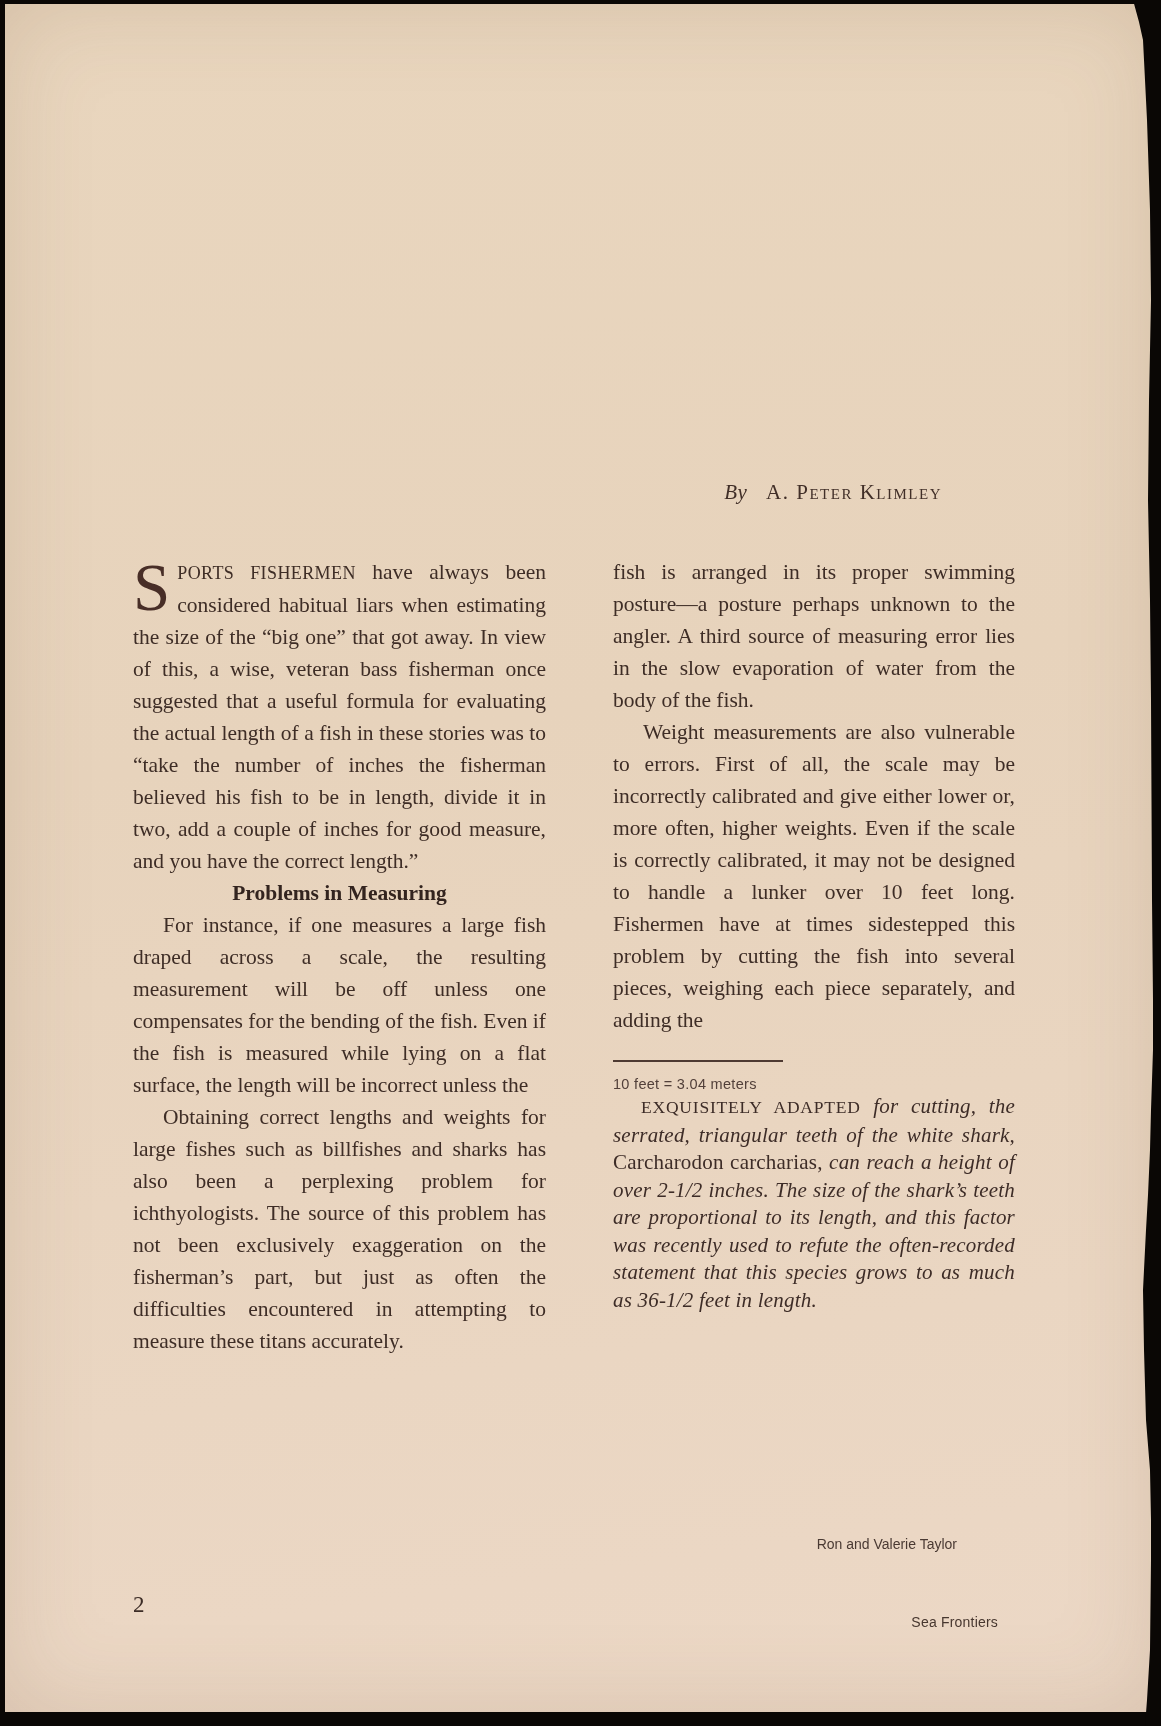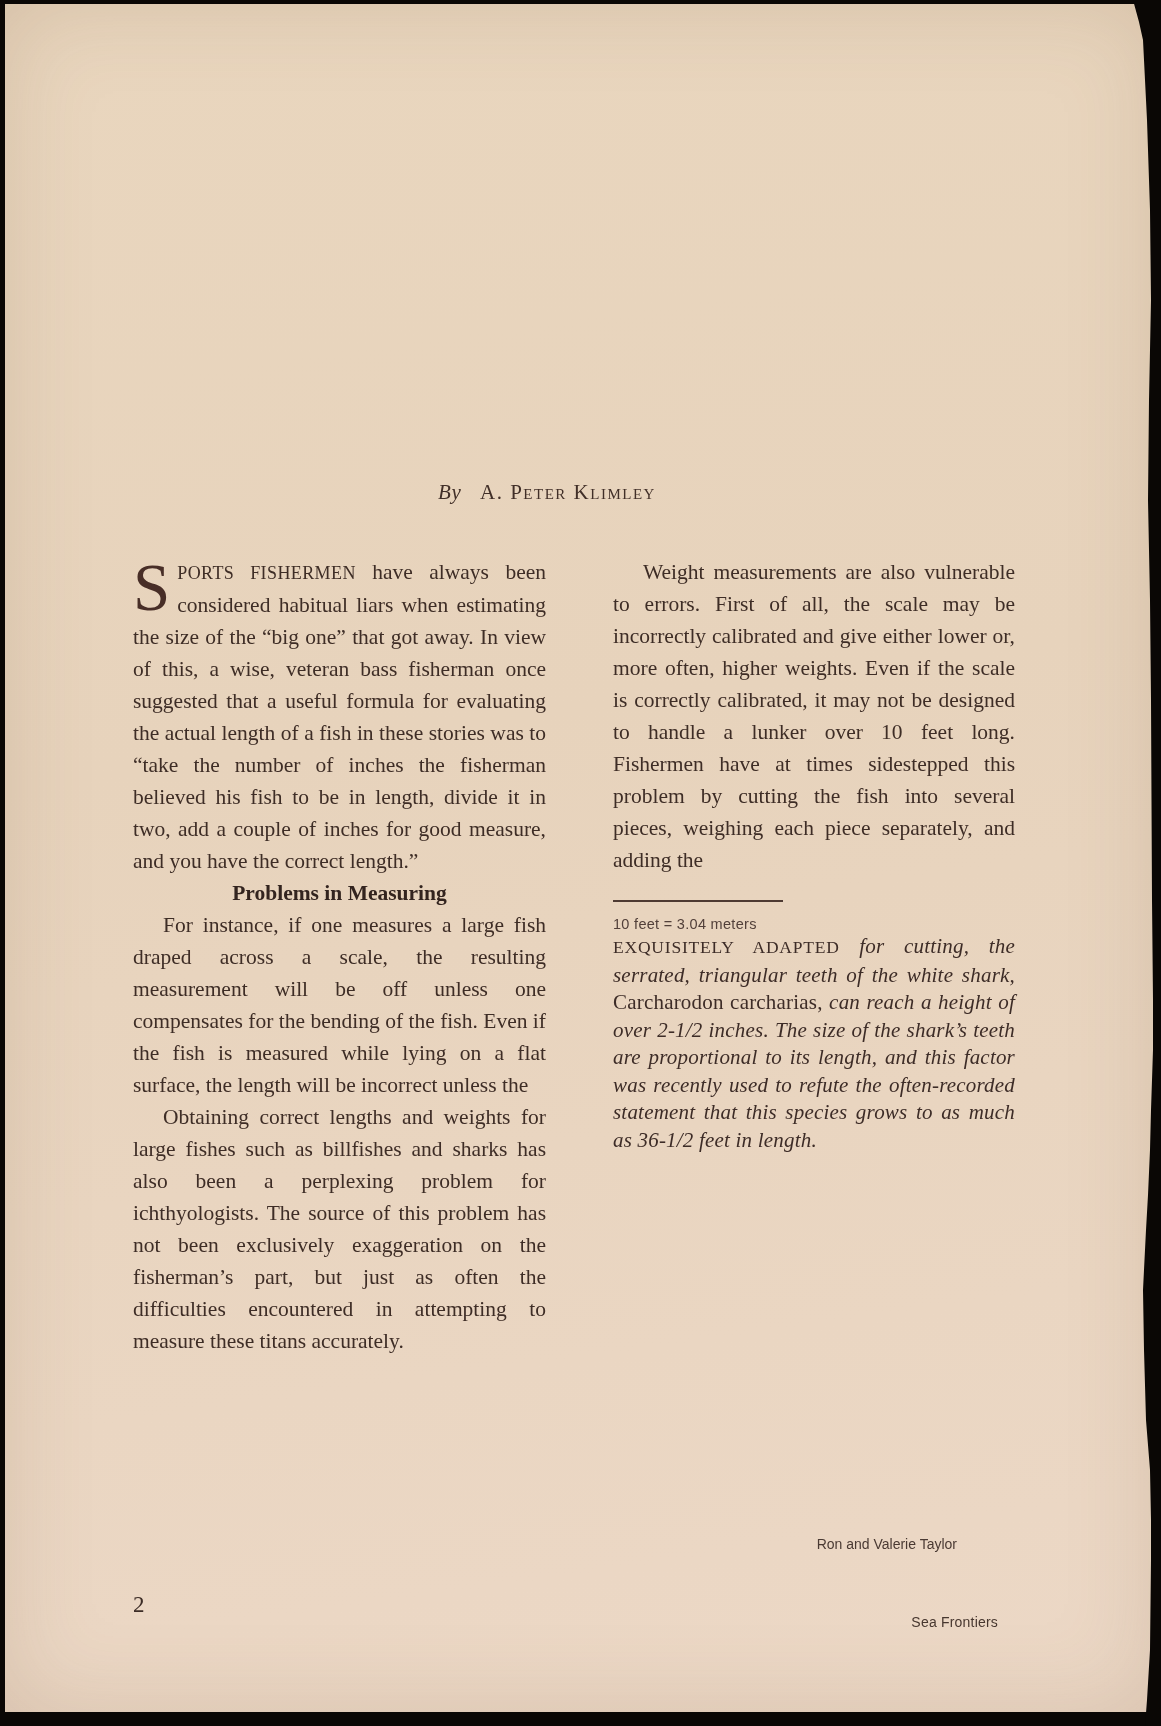--- a/index.html
+++ b/index.html
@@ -19,21 +19,21 @@
   .header-block { position:absolute; left:130px; top:256px; width:810px; text-align:center; }
   .main-title {
     font-family:"Liberation Sans", sans-serif; font-weight:bold;
     font-size:56px; line-height:62px; letter-spacing:-1px; color:#6f4a35;
     text-shadow:0 0 1px rgba(80,45,25,0.45);
   }
   .sub-title {
     font-family:"Liberation Sans", sans-serif; font-weight:bold;
     font-size:33px; line-height:40px; margin-top:8px; color:#46302a;
   }
-  .byline { position:absolute; left:142px; top:480px; width:810px; text-align:center;
+  .byline { position:absolute; left:132px; top:480px; width:810px; text-align:right;
     font-size:21px; color:#412f28; letter-spacing:1px; }
   .byline .by { font-style:italic; letter-spacing:0.5px; }
   .byline .name { font-variant:small-caps; letter-spacing:1.5px; }
 
   .col { position:absolute; font-size:21.5px; line-height:32px;
     text-align:justify; color:#3e2d26; hyphens:auto; }
   .col-left  { left:133px; top:556px; width:413px; }
   .col-right { left:613px; top:556px; width:402px; }
   .col p { margin:0; }
   .indent { text-indent:30px; }
@@ -53,21 +53,21 @@
   .footnote {
     font-family:"Liberation Sans", sans-serif; font-size:14.5px;
     color:#52403a; margin-top:13px; letter-spacing:0.3px; line-height:18px;
     text-align:left;
   }
 
   .caption {
     margin-top:62px; font-style:italic; font-size:21px; line-height:27.5px;
     text-align:justify; color:#3d2c27; letter-spacing:0.2px;
   }
-  .caption .cap-sc { font-style:normal; font-size:17.5px; letter-spacing:0.8px; }
+  .caption .cap-sc { font-style:normal; font-size:17.5px; letter-spacing:0.8px;margin-left:28px; }
   .caption .species { font-style:normal; }
 
   .photo-credit {
     position:absolute; right:204px; top:1536px;
     font-family:"Liberation Sans", sans-serif; font-size:14px; color:#4a3a33;
   }
   .page-number { position:absolute; left:133px; top:1592px; font-size:23px; color:#3c2c26; }
   .journal-name {
     position:absolute; right:163px; top:1614px;
     font-family:"Liberation Sans", sans-serif; font-weight:normal;
@@ -93,20 +93,21 @@
       <span class="dropcap">S</span>
       <span class="lead-caps">PORTS FISHERMEN</span>
       <span> have always been considered habitual liars when estimating the size of the “big one” that got away. In view of this, a wise, veteran bass fisherman once suggested that a useful formula for evaluating the actual length of a fish in these stories was to “take the number of inches the fisherman believed his fish to be in length, divide it in two, add a couple of inches for good measure, and you have the correct length.”</span>
     </p>
     <p class="section-heading">Problems in Measuring</p>
     <p class="indent">For instance, if one measures a large fish draped across a scale, the resulting measurement will be off unless one compensates for the bending of the fish. Even if the fish is measured while lying on a flat surface, the length will be incorrect unless the</p>
     <p class="indent">Obtaining correct lengths and weights for large fishes such as billfishes and sharks has also been a perplexing problem for ichthyologists. The source of this problem has not been exclusively exaggeration on the fisherman’s part, but just as often the difficulties encountered in attempting to measure these titans accurately.</p>
   </div>
 
   <div class="col col-right">
+    <p>fish is arranged in its proper swimming posture—a posture perhaps unknown to the angler. A third source of measuring error lies in the slow evaporation of water from the body of the fish.</p>
     <p class="indent">Weight measurements are also vulnerable to errors. First of all, the scale may be incorrectly calibrated and give either lower or, more often, higher weights. Even if the scale is correctly calibrated, it may not be designed to handle a lunker over 10 feet long. Fishermen have at times sidestepped this problem by cutting the fish into several pieces, weighing each piece separately, and adding the</p>
     <div class="footnote-rule"></div>
     <div class="footnote">10 feet = 3.04 meters</div>
     <p class="caption">
       <span class="cap-sc">EXQUISITELY ADAPTED</span>
       <span> for cutting, the serrated, triangular teeth of the white shark, </span>
       <span class="species">Carcharodon carcharias,</span>
       <span> can reach a height of over 2-1/2 inches. The size of the shark’s teeth are proportional to its length, and this factor was recently used to refute the often-recorded statement that this species grows to as much as 36-1/2 feet in length.</span>
     </p>
   </div>

